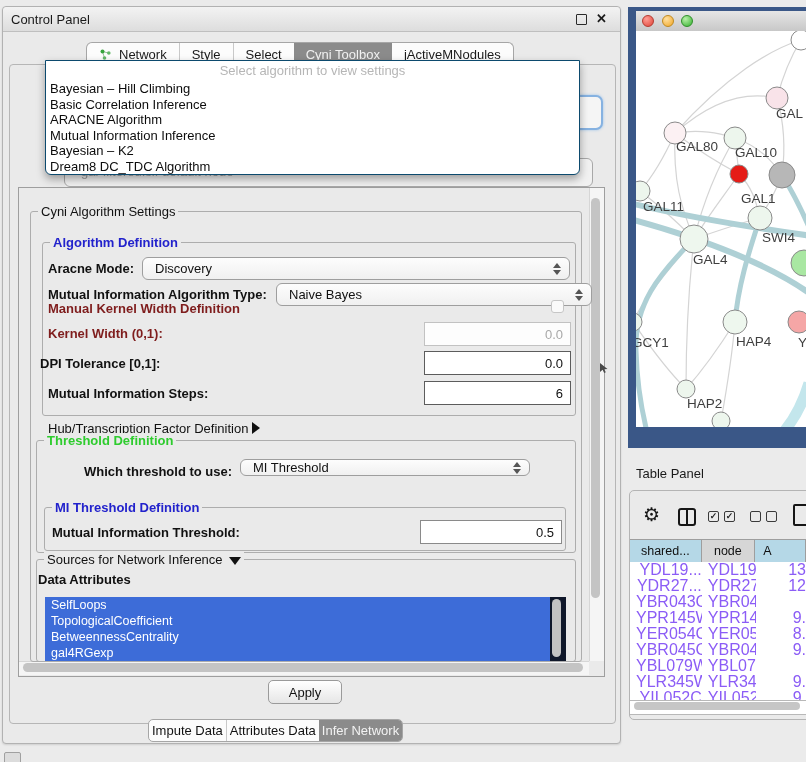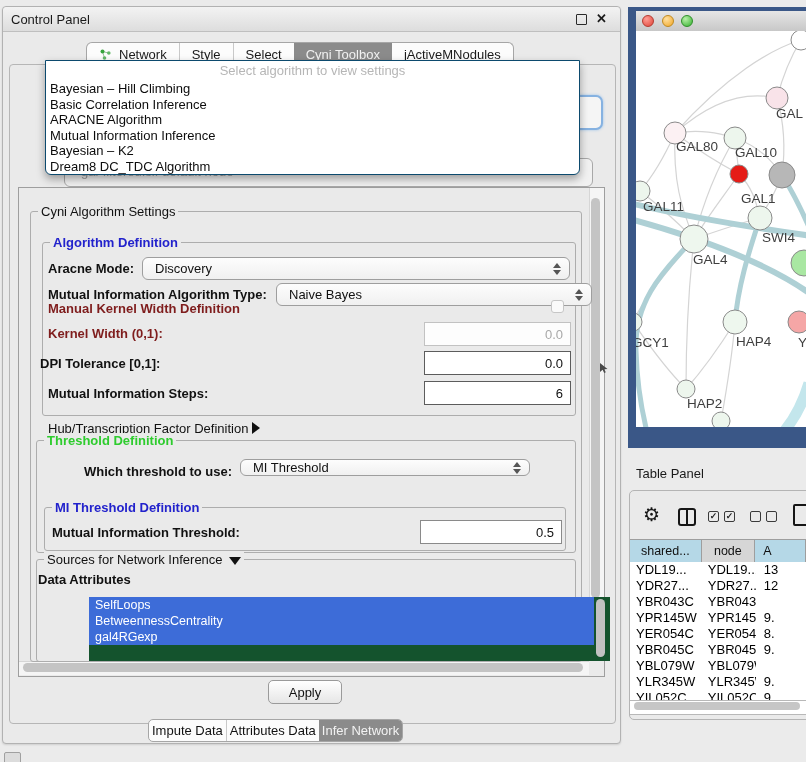--- a/index.html
+++ b/index.html
@@ -59,21 +59,21 @@
   .step-dn{border-top:5px solid #555;}
   .tinput{background:#fff;border:1px solid #5c5c5c;font-size:13px;display:flex;align-items:center;
       justify-content:flex-end;padding-right:7px;box-sizing:border-box;}
   .tinput.dis{border:1px solid #c2c2c2;color:#a8a8a8;background:#fdfdfd;}
   .cbox{width:13px;height:13px;border:1px solid #c6c6c6;border-radius:3px;background:#fafafa;box-sizing:border-box;}
 
   .hub-row{font-size:13px;color:#111;display:flex;align-items:center;gap:4px;}
   .tri-right{width:0;height:0;border-top:6px solid transparent;border-bottom:6px solid transparent;border-left:8px solid #111;}
   .tri-down{width:0;height:0;border-left:6px solid transparent;border-right:6px solid transparent;border-top:8px solid #111;display:inline-block;margin-left:6px;vertical-align:middle;}
 
-  .attr-list{background:#14532d;margin-left:44px;}
+  .attr-list{background:#0f172a;}
   .attr-item{height:16px;line-height:16px;font-size:12.5px;color:#fff;background:#3d6cd8;padding-left:6px;white-space:nowrap;}
   .list-vsb{position:absolute;left:507px;top:2px;width:9px;height:58px;border-radius:5px;background:#c2c2c2;}
 
   .apply-btn{left:268px;top:680px;width:72px;height:22px;border:1px solid #9a9a9a;border-radius:5px;
       background:linear-gradient(#ffffff,#e6e6e6);font-size:13px;display:flex;align-items:center;justify-content:center;}
 
   .bot-tabs{left:148px;top:719px;height:21px;display:flex;background:#fcfcfc;border:1px solid #a6a6a6;
       border-radius:5px;overflow:hidden;}
   .bot-tab{padding:0 3px;font-size:13px;line-height:21px;color:#111;}
   .bot-tab+.bot-tab{border-left:1px solid #c9c9c9;}
@@ -105,21 +105,21 @@
   .icon-unchecked{left:750px;top:511px;}
   .icon-doc{left:793px;top:504px;width:16px;height:22px;border:2px solid #161616;border-radius:2px;box-sizing:border-box;background:#eaeaea;}
 
   .thead{left:630px;top:539px;width:176px;height:23px;display:flex;border-top:1px solid #9e9e9e;border-bottom:1px solid #9e9e9e;overflow:hidden;}
   .th{height:23px;line-height:23px;font-size:12.5px;text-align:center;box-sizing:border-box;border-right:1px solid #9e9e9e;}
   .th.c1{width:87px;background:#b5d8e7;}
   .th.c2{width:65px;background:#d6d6d6;}
   .th.c3{width:60px;background:#b5d8e7;text-align:left;padding-left:8px;}
   .t-rows{left:630px;top:562px;width:176px;height:138px;background:#fff;overflow:hidden;}
   .trow{display:flex;height:16px;}
-  .tcell{font-size:13px;line-height:16px;white-space:nowrap;overflow:hidden;box-sizing:border-box;padding-left:6px;color:#000000;}
+  .tcell{font-size:16px;line-height:16px;white-space:nowrap;overflow:hidden;box-sizing:border-box;padding-left:6px;color:#8b5cf6;text-align:right;}
   .tcell.c1{width:87px;}
   .tcell.c2{width:65px;}
   .tcell.c3{width:60px;padding-left:8px;}
   .tp-hsb{left:630px;top:700px;width:176px;height:13px;background:#fff;border-top:1px solid #b8b8b8;border-bottom:1px solid #b8b8b8;}
   .tp-hsb-thumb{left:634px;top:702px;width:166px;height:8px;border-radius:4px;background:#c6c6c6;}
 
   .cursor{left:600px;top:363px;z-index:30;}
 </style>
 </head>
 <body>
@@ -242,20 +242,21 @@
   <div class="abs flabel" style="left:52px;top:525px;line-height:16px;">Mutual Information Threshold:</div>
   <div class="abs tinput" style="left:420px;top:520px;width:142px;height:24px;border-color:#8a8a8a;">0.5</div>
 
   <div class="abs gbox" style="left:36px;top:559px;width:538px;height:101px;"></div>
   <div class="abs legend" style="left:44px;top:552px;"><span>Sources for Network Inference</span><span class="tri-down"></span></div>
 
   <div class="abs flabel" style="left:38px;top:572px;line-height:15px;">Data Attributes</div>
   <div class="abs attr-list" style="left:45px;top:597px;width:521px;height:64px;">
     <div id="attr-items" style="width:505px;">
         <div class="attr-item">SelfLoops</div>
+        <div class="attr-item">TopologicalCoefficient</div>
         <div class="attr-item">BetweennessCentrality</div>
         <div class="attr-item">gal4RGexp</div>
       </div>
     <div class="list-vsb"></div>
   </div>
 
   <div class="abs apply-btn">Apply</div>
 
   <div class="abs bot-tabs">
     <div class="bot-tab">Impute Data</div>

